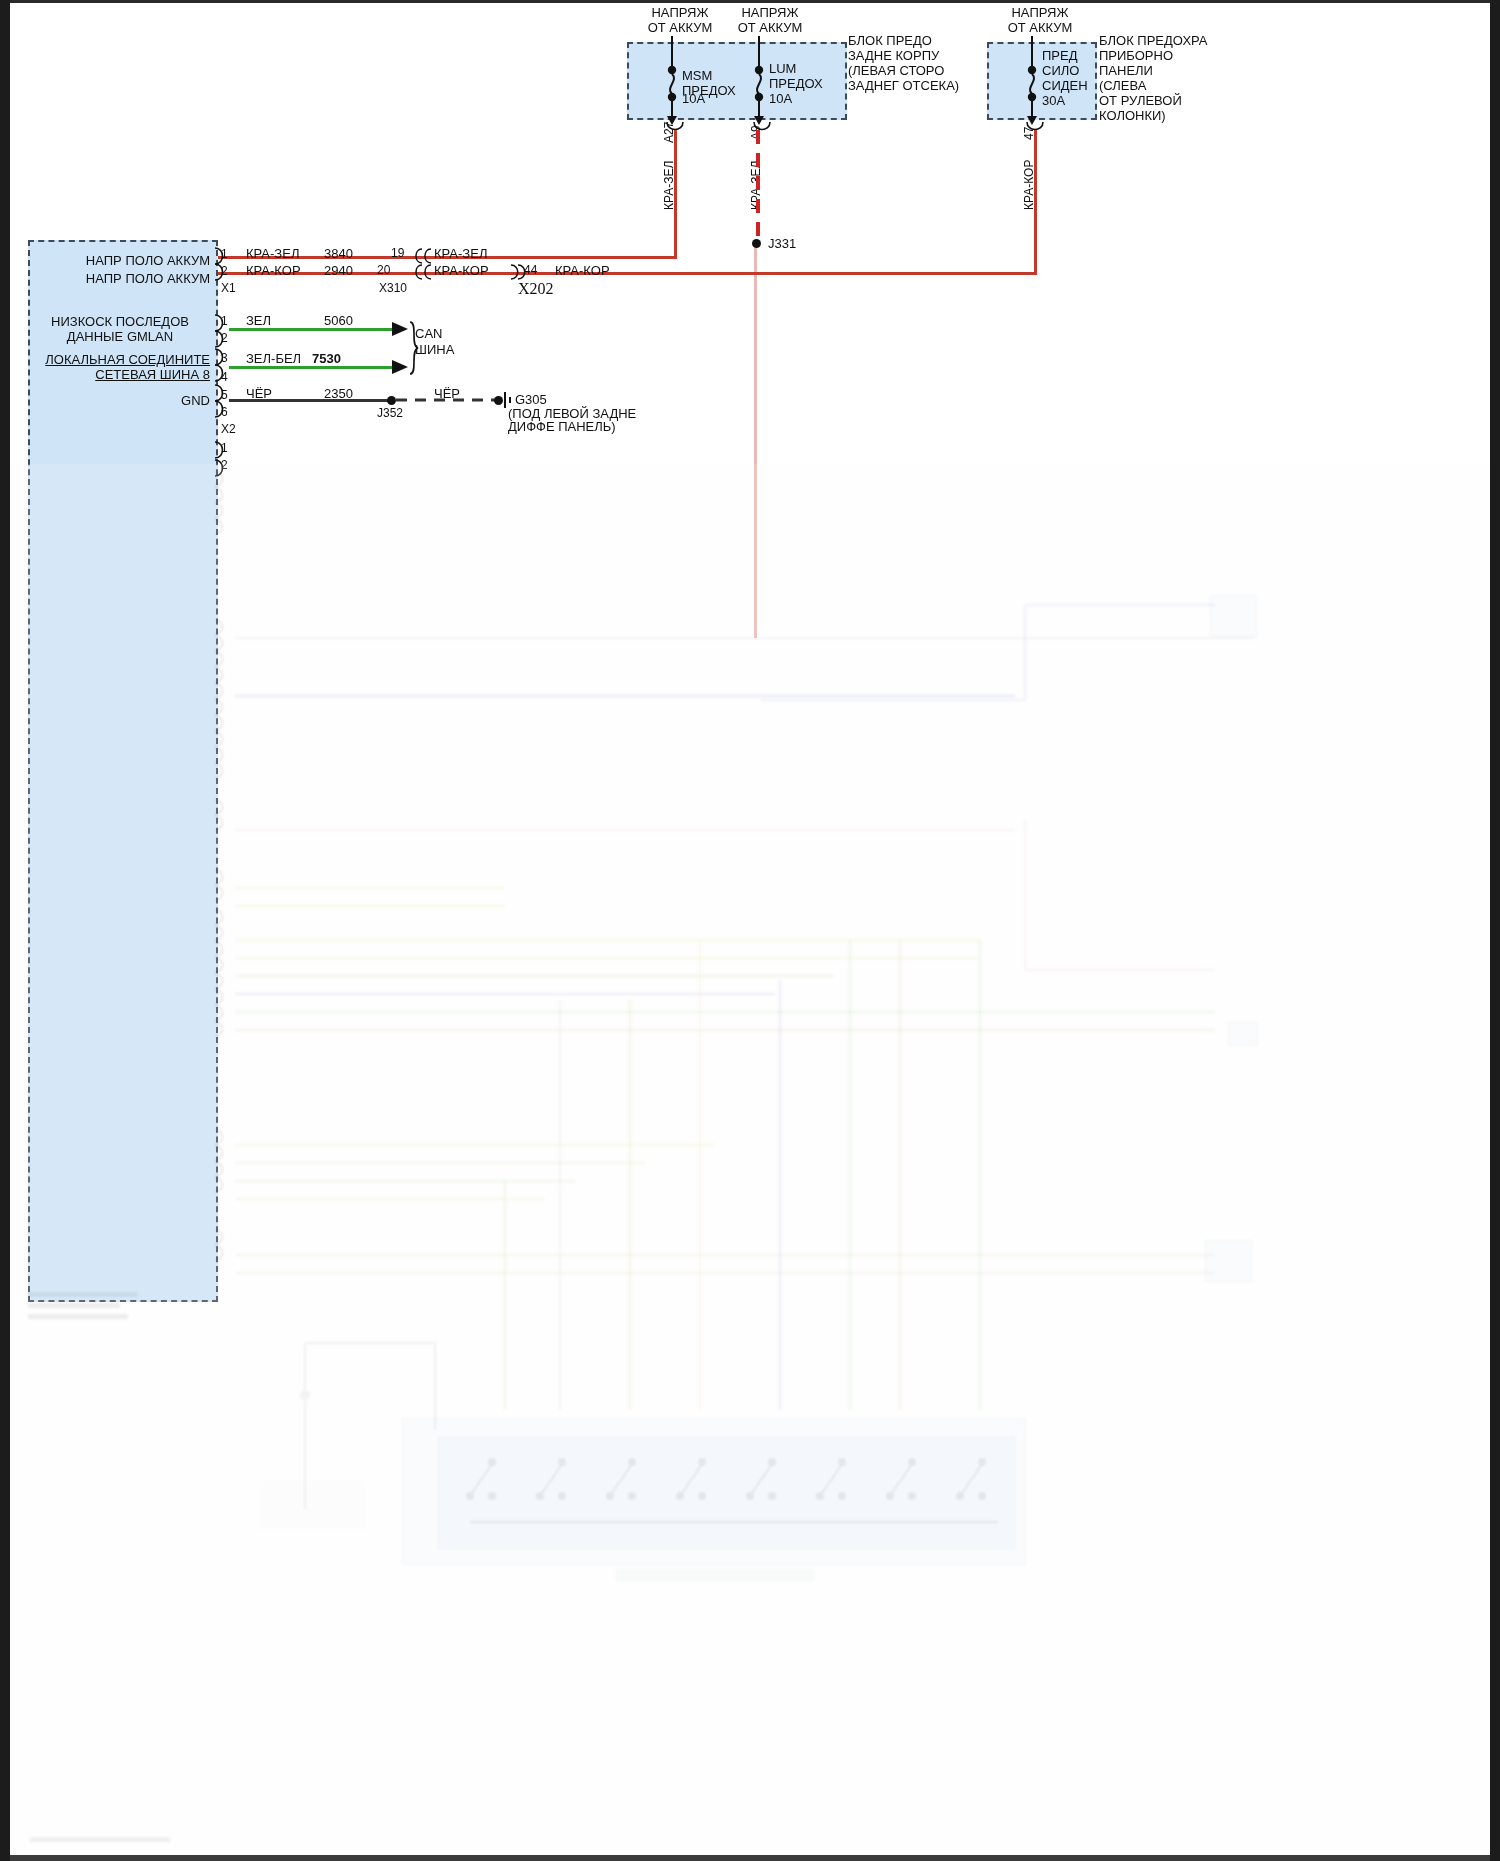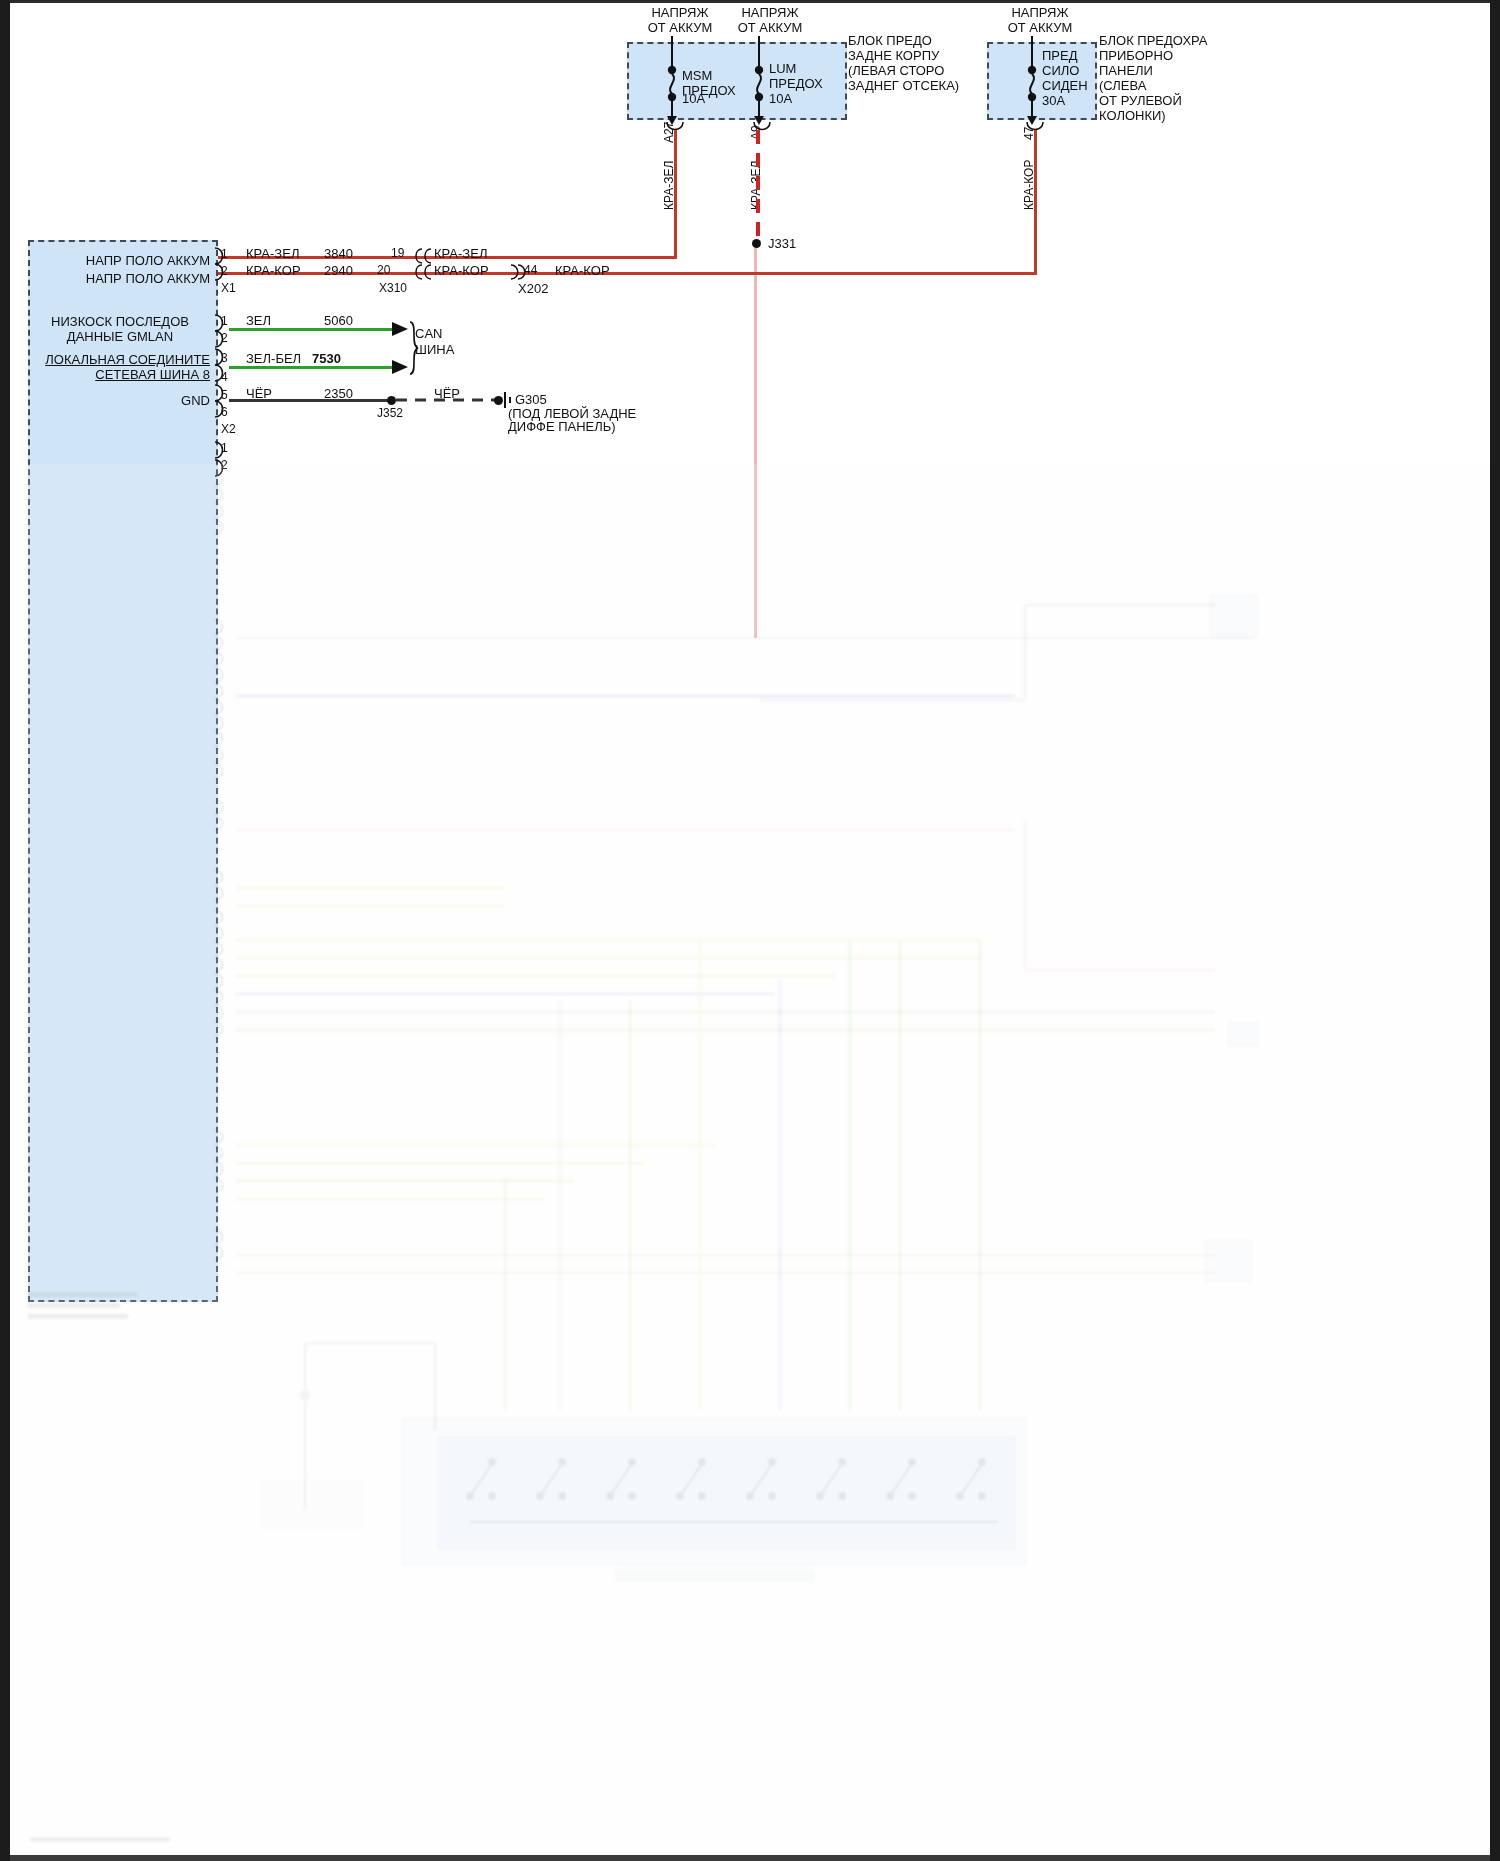--- a/index.html
+++ b/index.html
@@ -149,21 +149,21 @@
     <path d="M17 17 C 9 17, 9 31, 17 31" stroke="#111" stroke-width="1.5" fill="none"></path>
   </svg>
   <div class="txt" style="left:424px;top:246px;">КРА-ЗЕЛ</div>
   <div class="txt" style="left:424px;top:263px;">КРА-КОР</div>
 
   <svg class="abs" style="left:497px;top:264px;" width="18" height="17">
     <path d="M4 1 C 13 1, 13 15, 4 15" stroke="#111" stroke-width="1.5" fill="none"></path>
     <path d="M11 1 C 20 1, 20 15, 11 15" stroke="#111" stroke-width="1.5" fill="none"></path>
   </svg>
   <div class="txt" style="left:514px;top:263px;font-size:12px;">44</div>
-  <div class="txt" style="left:508px;top:281px;font-size:13px;">X202</div>
+  <div class="txt" style="left:508px;top:281px;font-size:16px;font-family:Liberation Serif, serif;">X202</div>
   <div class="txt" style="left:545px;top:263px;">КРА-КОР</div>
 
   <div class="txt r" style="left:20px;top:314px;width:180px;text-align:center;">НИЗКОСК ПОСЛЕДОВ
 ДАННЫЕ GMLAN</div>
   <div class="txt r" style="left:20px;top:352px;width:180px;text-decoration:underline;">ЛОКАЛЬНАЯ СОЕДИНИТЕ
 СЕТЕВАЯ ШИНА 8</div>
   <div class="txt r" style="left:20px;top:393px;width:180px;">GND</div>
 
   <svg class="abs" style="left:203px;top:313px;" width="16" height="108">
     <path d="M2 2 C 12 2, 12 18, 2 18" stroke="#111" stroke-width="1.6" fill="none"></path>

